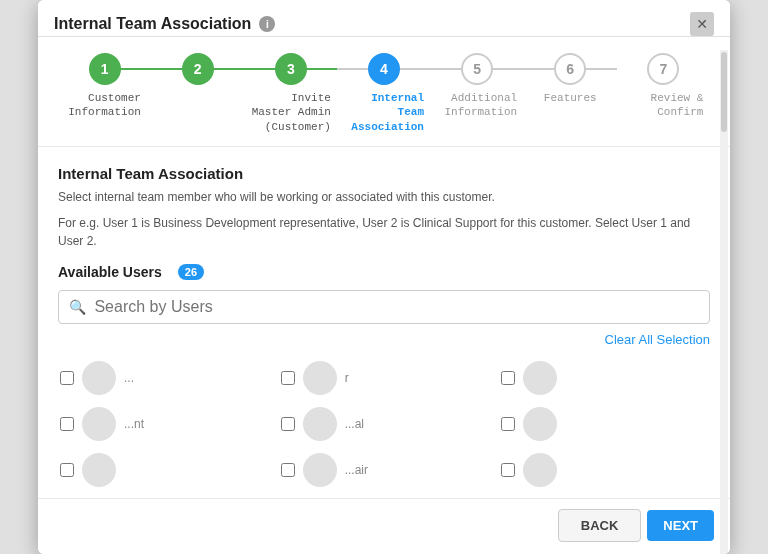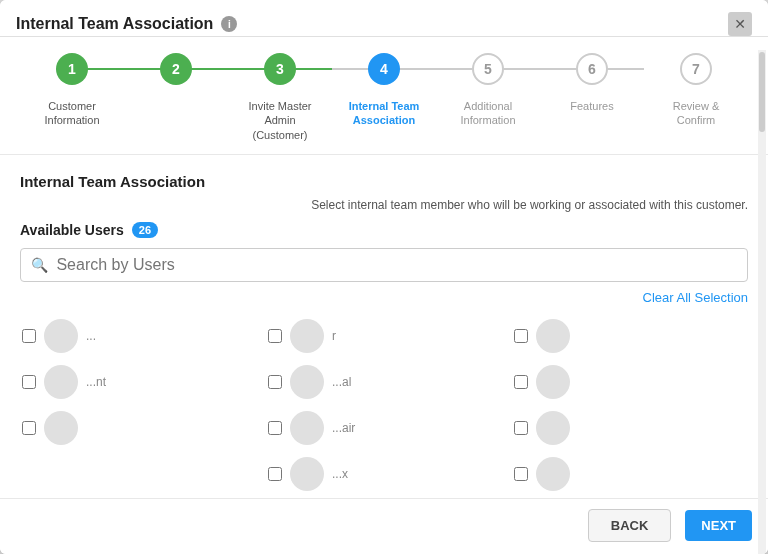--- a/index.html
+++ b/index.html
@@ -5,21 +5,21 @@
     * { box-sizing: border-box; margin: 0; padding: 0; }
     body {
       font-family: -apple-system, BlinkMacSystemFont, 'Segoe UI', Arial, sans-serif;
       background: #e0e0e0;
       display: flex;
       align-items: center;
       justify-content: center;
       min-height: 100vh;
     }
     .modal {
-      width: 768px;
+      width: 692px;
       height: 554px;
       background: #fff;
       border-radius: 6px;
       box-shadow: 0 4px 20px rgba(0,0,0,0.3);
       display: flex;
       flex-direction: column;
       overflow: hidden;
       position: relative;
     }
     .modal-header {
@@ -97,25 +97,26 @@
     }
     .step-circle.green { background: #4caf50; }
     .step-circle.blue { background: #2196f3; border: 2px solid #2196f3; }
     .step-circle.gray {
       background: #fff;
       border: 2px solid #ccc;
       color: #999;
     }
     .step-label {
       font-size: 11px;
-      text-align: center;
-      margin-top: 14px;
+      text-align: right;
+      margin-top: 6px;
       line-height: 1.3;
       color: #555;
       max-width: 80px;
+      font-family: Liberation Mono, monospace;
     }
     .step-label.active {
       color: #2196f3;
       font-weight: 600;
     }
     .step-label.inactive { color: #999; }
     .modal-body {
       flex: 1;
       overflow-y: auto;
       padding: 18px 20px 10px 20px;
@@ -124,32 +125,31 @@
       font-size: 15px;
       font-weight: 700;
       color: #222;
       margin-bottom: 6px;
     }
     .section-desc {
       font-size: 12px;
       color: #555;
       margin-bottom: 8px;
       line-height: 1.5;
-      text-align: right;
     }
     .example-text {
       font-size: 12px;
       color: #555;
       margin-bottom: 14px;
       line-height: 1.5;
     }
     .available-users-row {
       display: flex;
       align-items: center;
-      gap: 8px;
+      gap: 16px;
       margin-bottom: 10px;
     }
     .available-users-label {
       font-size: 14px;
       font-weight: 600;
       color: #222;
     }
     .badge {
       background: #2196f3;
       color: #fff;
@@ -218,21 +218,21 @@
       flex-shrink: 0;
     }
     .user-name-text {
       font-size: 12px;
       color: #888;
     }
     .modal-footer {
       display: flex;
       align-items: center;
       justify-content: flex-end;
-      gap: 14px;
+      gap: 6px;
       padding: 10px 16px 12px 16px;
       border-top: 1px solid #e8e8e8;
       background: #fff;
     }
     .btn-back {
       padding: 8px 22px;
       border: 1px solid #ccc;
       background: #f5f5f5;
       border-radius: 4px;
       font-size: 13px;
@@ -319,20 +319,21 @@
     <div class="step">
       <div class="step-circle gray">7</div>
       <div class="step-label inactive">Review &amp; Confirm</div>
     </div>
 
   </div>
 
   <div class="modal-body">
     <div class="section-title">Internal Team Association</div>
     <div class="section-desc">Select internal team member who will be working or associated with this customer.</div>
+    <div class="example-text">For e.g. User 1 is Business Development representative, User 2 is Clinical Support for this customer. Select User 1 and User 2.</div>
 
     <div class="available-users-row">
       <span class="available-users-label">Available Users</span>
       <span class="badge">26</span>
     </div>
 
     <div class="search-box">
       <span class="search-icon-span">🔍</span>
       <input class="search-input" type="text" placeholder="Search by Users" style="">
     </div>

